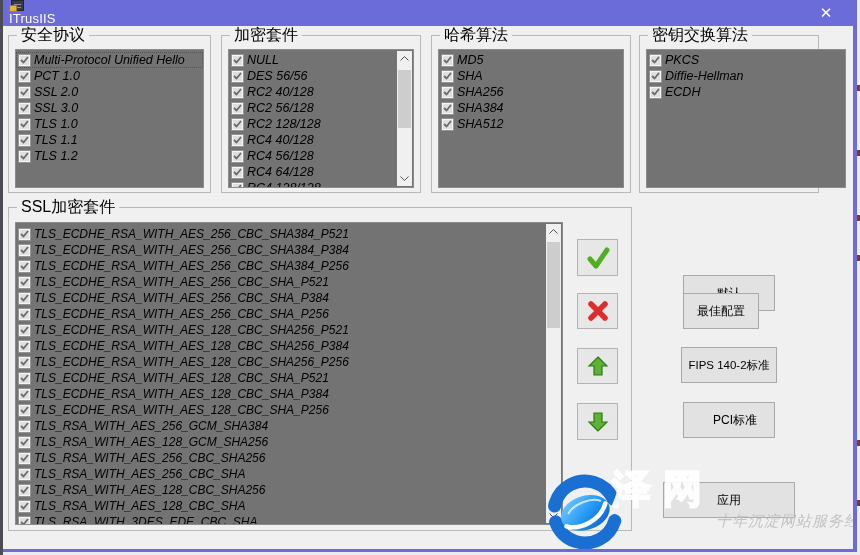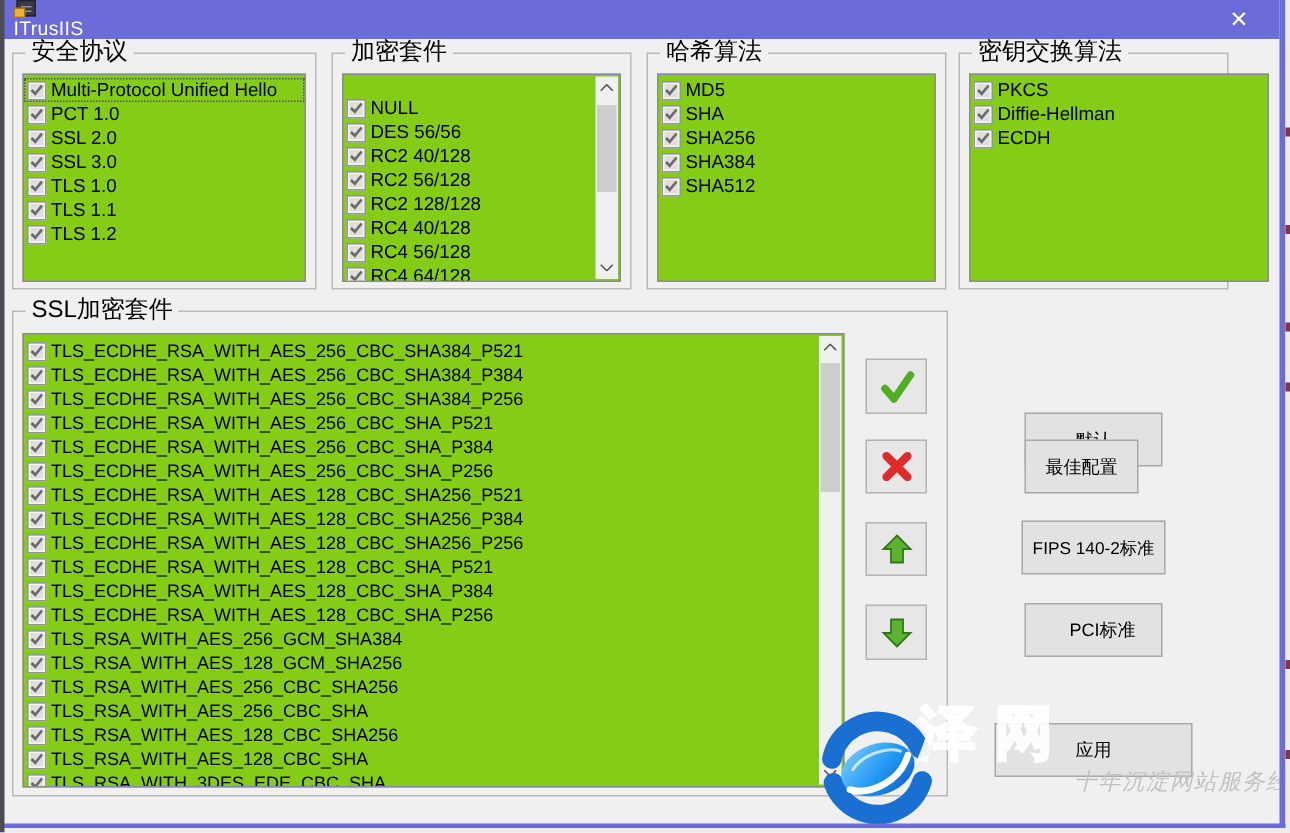--- a/index.html
+++ b/index.html
@@ -29,21 +29,21 @@
   .border-right { position:absolute; left:853px; top:0; width:4px; height:552px; background:#6b6bd9; z-index:70; }
   .outer-right { position:absolute; left:857px; top:0; width:3px; height:555px; background:#ececec; z-index:70; }
   .outer-right b { position:absolute; left:0; width:3px; height:6px; background:#8a3434; }
   .border-bottom { position:absolute; left:0; top:549px; width:857px; height:3px; background:#6b6bd9; z-index:70; }
   .outer-bottom { position:absolute; left:0; top:552px; width:860px; height:3px; background:#ececec; z-index:70; }
 
   
   .group { position:absolute; border:1px solid #b9b9b9; }
   .gtitle { position:absolute; top:-8px; left:8px; background:#f0f0f0;
     padding:0 4px; font-size:16px; line-height:14px; }
-  .listbox { position:absolute; background:#84cc16; border:1px solid #8c8c8c; overflow:hidden; }
+  .listbox { position:absolute; background:#737373; border:1px solid #8c8c8c; overflow:hidden;font-style:italic; }
   .row { display:flex; align-items:center; height:16px; padding-left:2px; gap:3px; }
   .row .lbl { font-size:12.5px; white-space:nowrap; line-height:15px; }
   .cb { width:13px; height:13px; flex:0 0 13px; background:#dfdfdf;
     border:1px solid #949494; box-shadow:inset 0 0 0 1px #f6f6f6;
     display:flex; align-items:center; justify-content:center; }
   #list-protocols div.row:first-of-type { outline:1px dotted #555; outline-offset:-1px; }
   .ssl .row { height:16px; }
   .ssl .row .lbl { font-size:12px; }
 
   
@@ -148,21 +148,21 @@
             <path d="M1 4 L3.5 6.5 L8 1" fill="none" stroke="#6a6a6a" stroke-width="1.8"></path>
           </svg>
         </span>
         <span class="lbl">TLS 1.2</span>
       </div>
     </div>
 </div>
 
 <div class="group" style="left:221px; top:35px; width:200px; height:158px;">
   <span class="gtitle">加密套件</span>
-  <div class="listbox" style="left:6px; top:13px; width:186px; height:139px; padding-top:14px;">
+  <div class="listbox" style="left:6px; top:13px; width:186px; height:139px; padding-top:2px;">
 
     <div class="scrollbar">
       <span class="sb-btn">
         <svg width="9" height="5">
             <polyline points="0.5,4.5 4.5,0.5 8.5,4.5" fill="none" stroke="#505050"></polyline>
           </svg>
       </span>
       <span class="sb-track">
         <span class="sb-thumb" style="top:4px; height:58px;"></span>
       </span>

